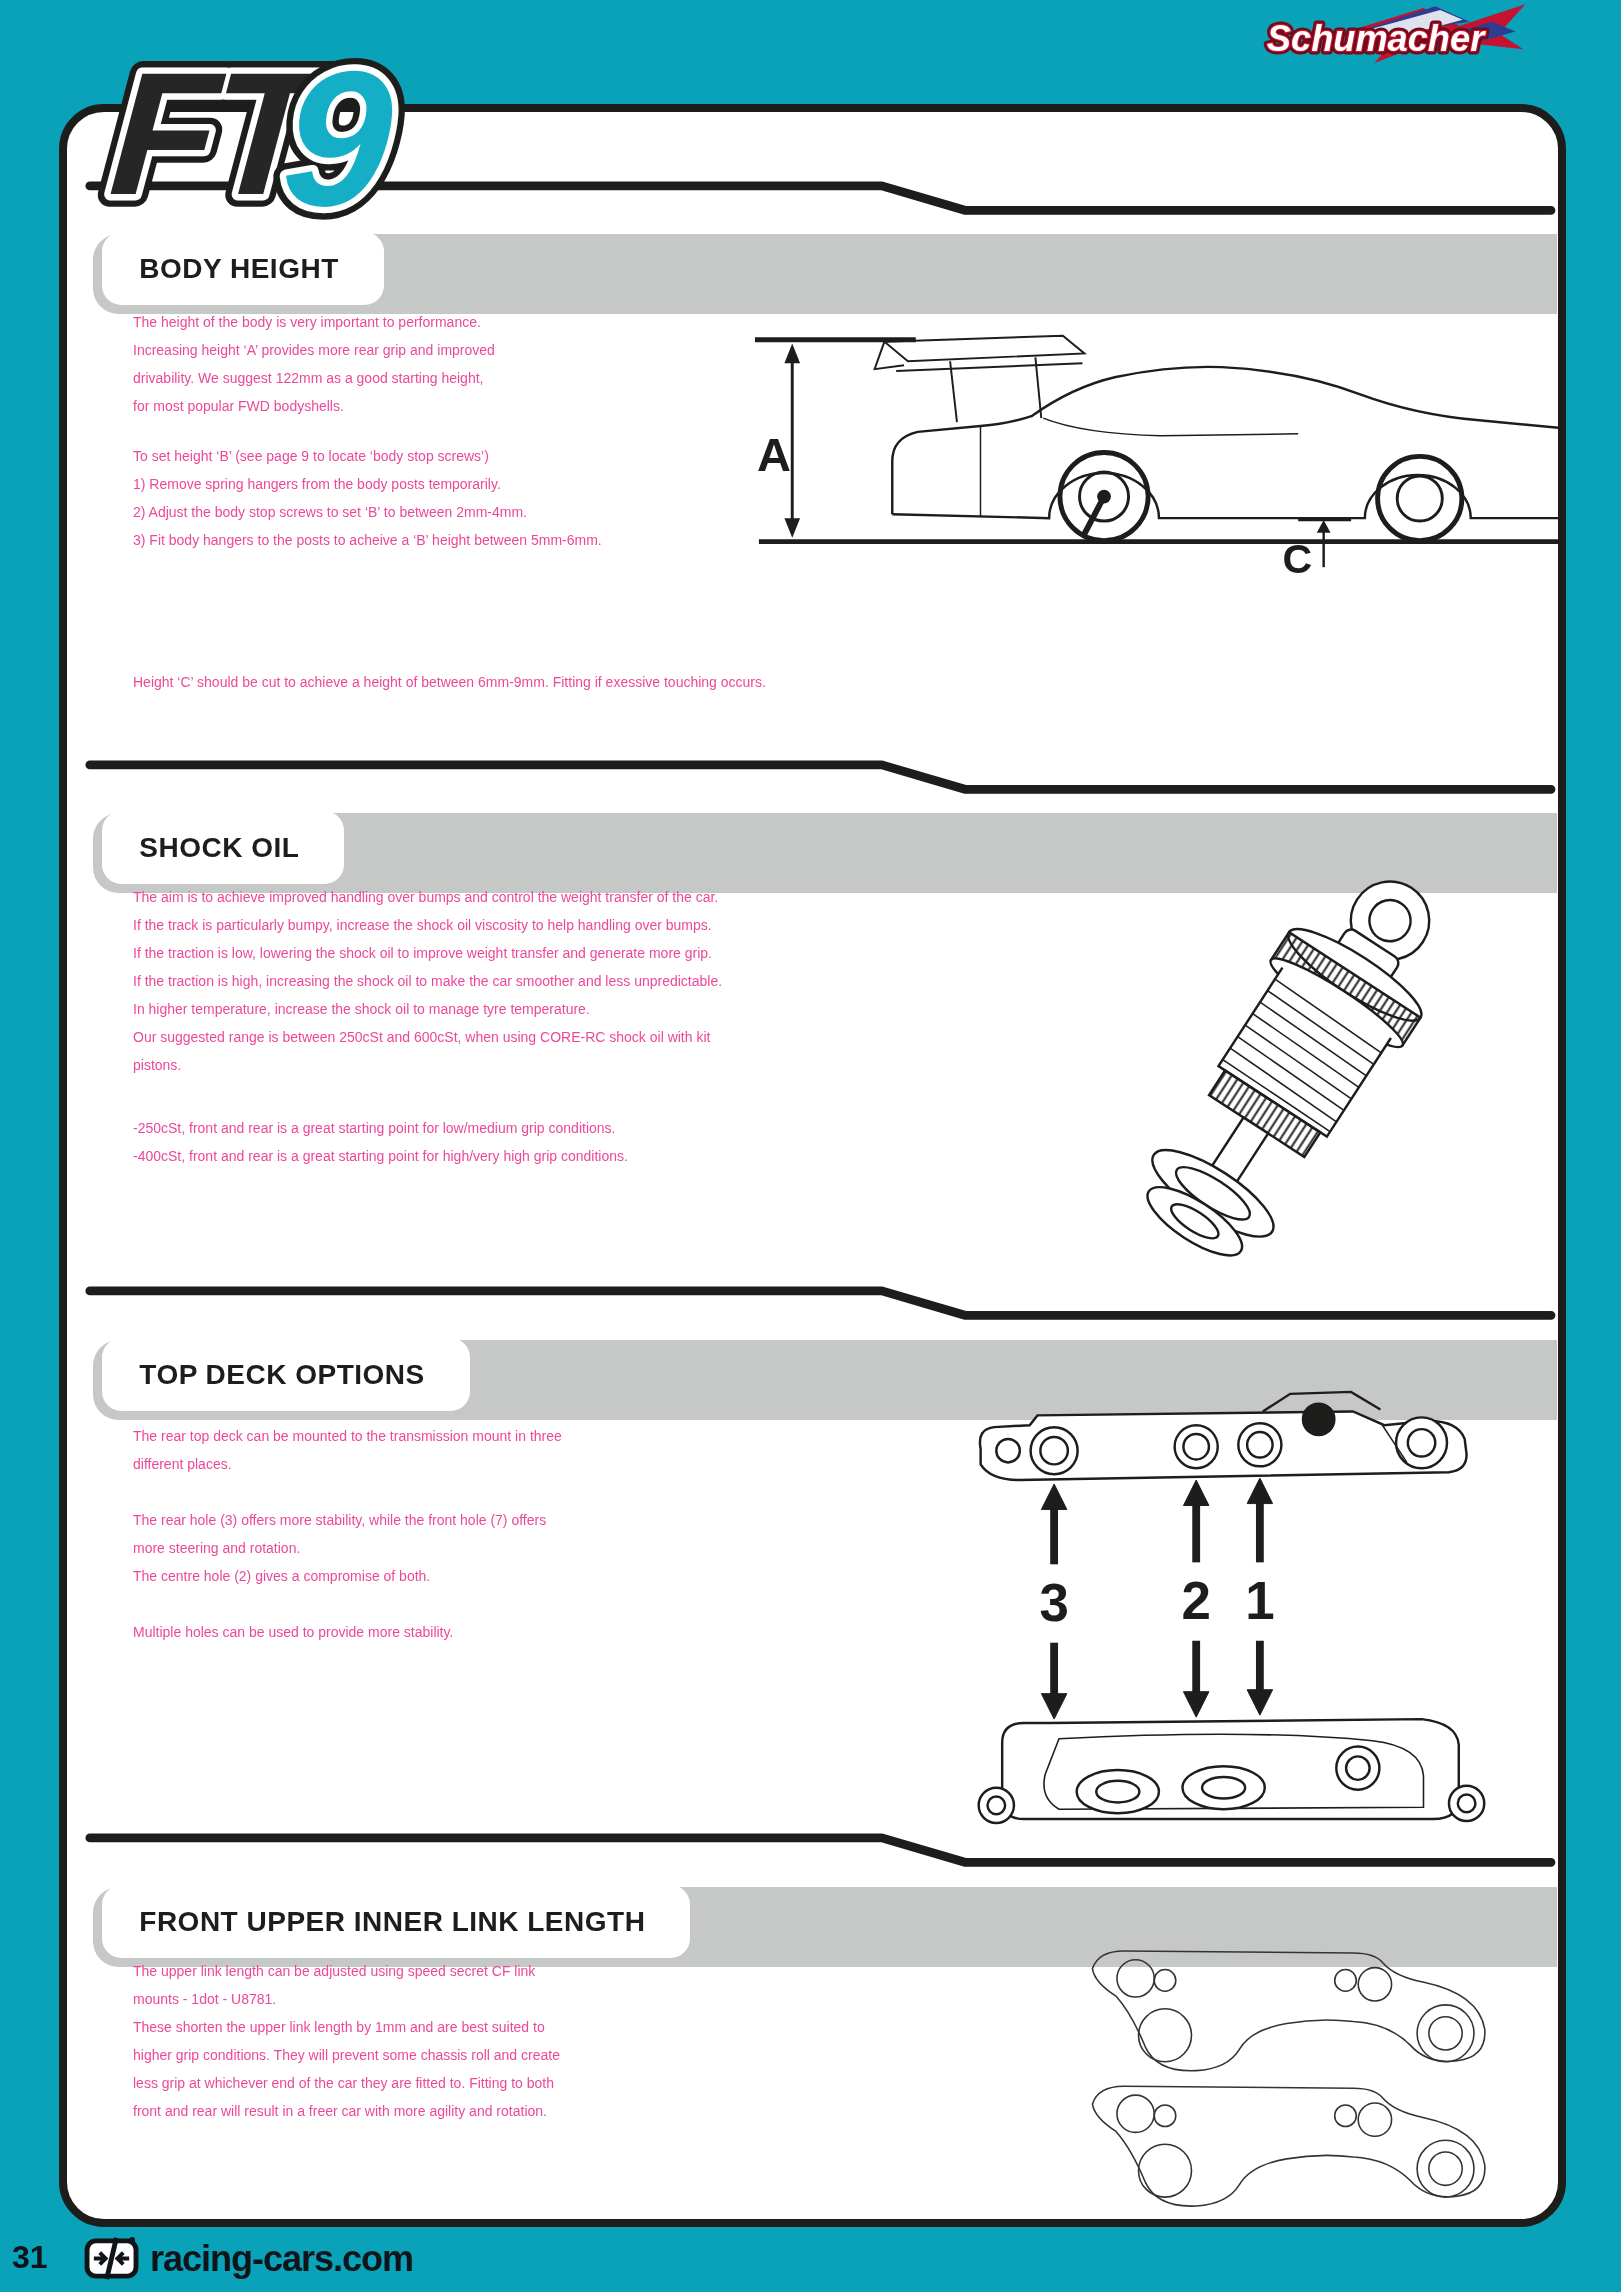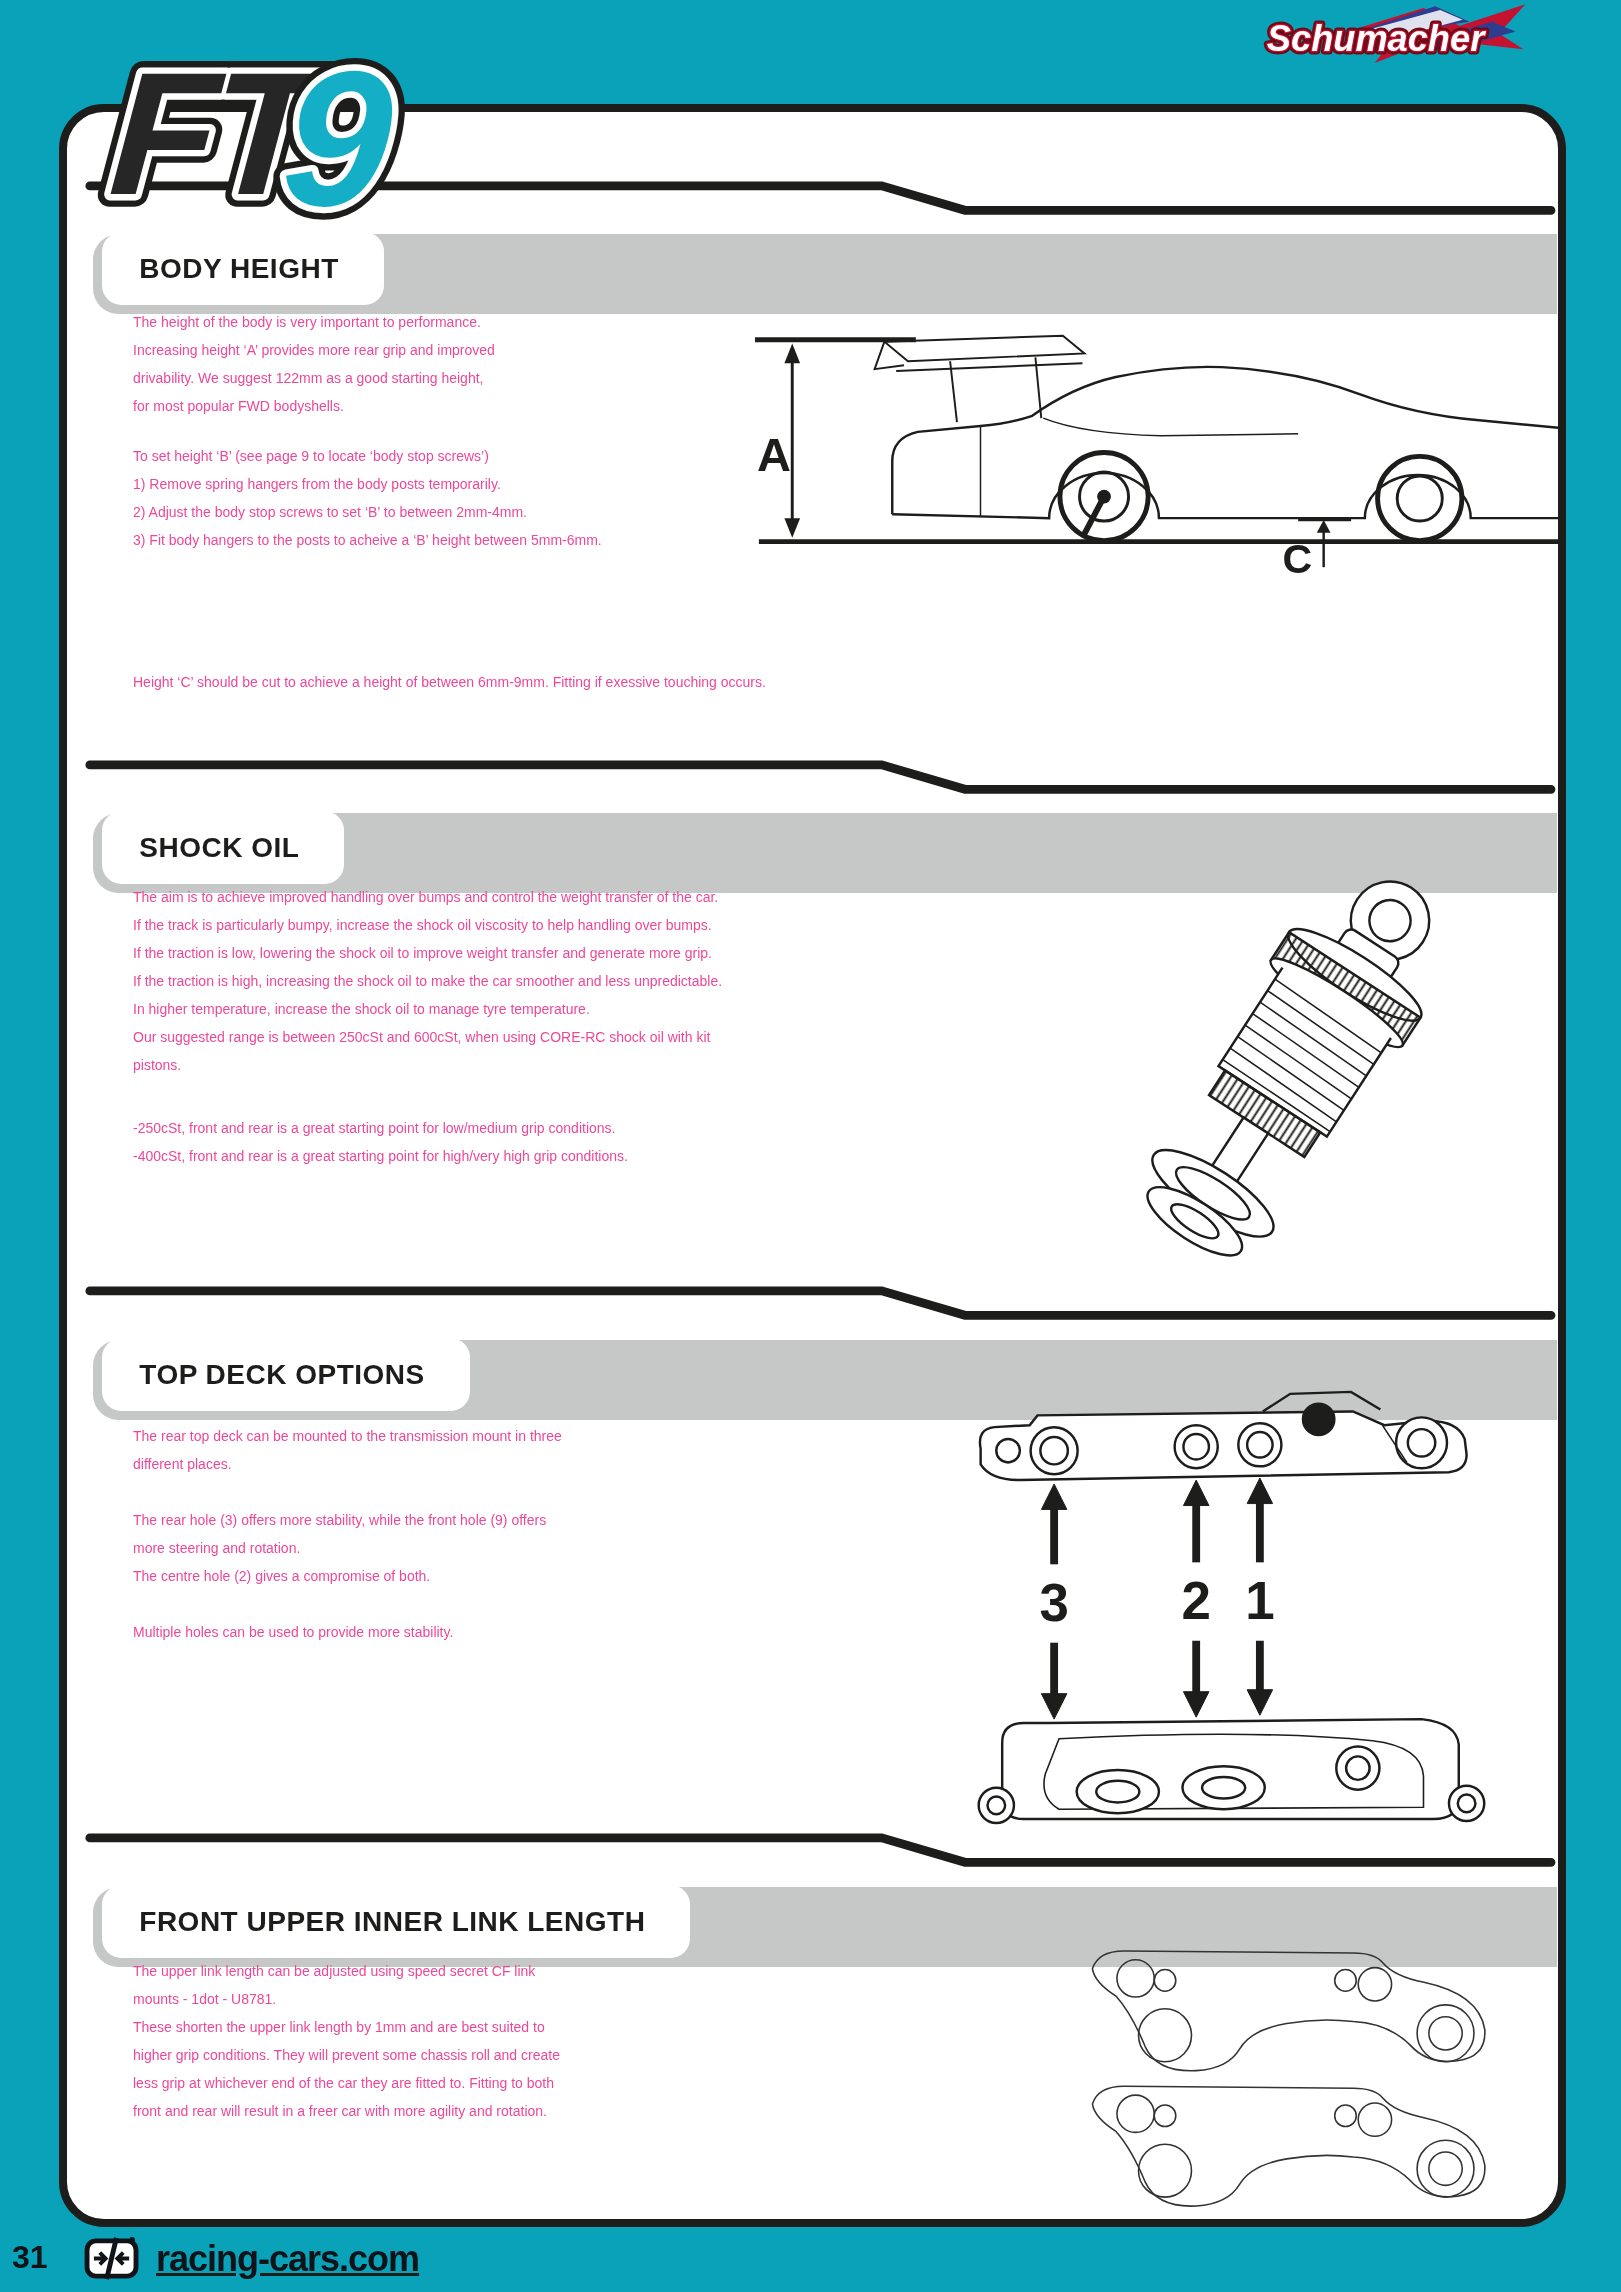--- a/index.html
+++ b/index.html
@@ -15,21 +15,21 @@
   .hbar{position:absolute;left:25.5px;width:1464px;height:80px;background:#C6C8C7;
         border-radius:25.5px 0 0 25.5px;margin-top:24px;}
   .htab{position:absolute;left:9.8px;top:-2px;height:73px;background:#ffffff;border-radius:19.6px;
         display:flex;align-items:center;padding:0 45px 0 37px;
         font-size:28px;font-weight:900;letter-spacing:0.5px;color:#1D1D1B;white-space:nowrap;}
   
   .para{position:absolute;left:66px;white-space:pre-line;font-size:14px;line-height:28px;
         color:#ec4899;width:1274px;}
   
   .pagenum{position:absolute;left:12px;top:2239px;font-size:32px;font-weight:bold;color:#101418;}
-  .rclogo{position:absolute;left:84px;top:2235px;display:flex;align-items:center;gap:15px;text-decoration:underline;}
+  .rclogo{position:absolute;left:84px;top:2235px;display:flex;align-items:center;gap:9px;}
   .rctext{font-size:36px;font-weight:bold;letter-spacing:-1px;color:#101418;}
   .illus{position:absolute;}
   svg{overflow:visible;}
 </style>
 </head>
 <body>
 
 <div class="page">
 
   <svg class="schu" viewBox="0 0 290 72">
@@ -154,21 +154,21 @@
       <path d="M7 4 H815 L900 29 H1498" fill="none" stroke="#1D1D1B" stroke-width="9" stroke-linecap="round"></path>
     </svg>
     <div class="hbar" style="top:1204px">
       <div class="htab">
         <span>TOP DECK OPTIONS</span>
       </div>
     </div>
 
     <div class="para" style="top:1310px">The rear top deck can be mounted to the transmission mount in three
 different places.</div>
-    <div class="para" style="top:1394px">The rear hole (3) offers more stability, while the front hole (9) offers
+    <div class="para" style="top:1394px">The rear hole (3) offers more stability, while the front hole (7) offers
 more steering and rotation.
 The centre hole (2) gives a compromise of both.</div>
     <div class="para" style="top:1506px">Multiple holes can be used to provide more stability.</div>
 
     <svg class="illus" style="left:894px;top:1274px" width="537" height="436" viewBox="0 0 548 445">
       <g fill="#ffffff" stroke="#1D1D1B" stroke-width="2.5">
         <path d="M308 26 L336 8 L398 6 L428 24" fill="none"></path>
         <path d="M20 64 Q16 44 34 42 L70 40 L78 30 L400 26 L432 40 L472 36 Q506 34 514 54 L516 70 Q516 86 498 88 L60 96 Q30 96 20 80 Z"></path>
         <circle cx="95" cy="66" r="24"></circle>
           <circle cx="95" cy="66" r="14"></circle>

